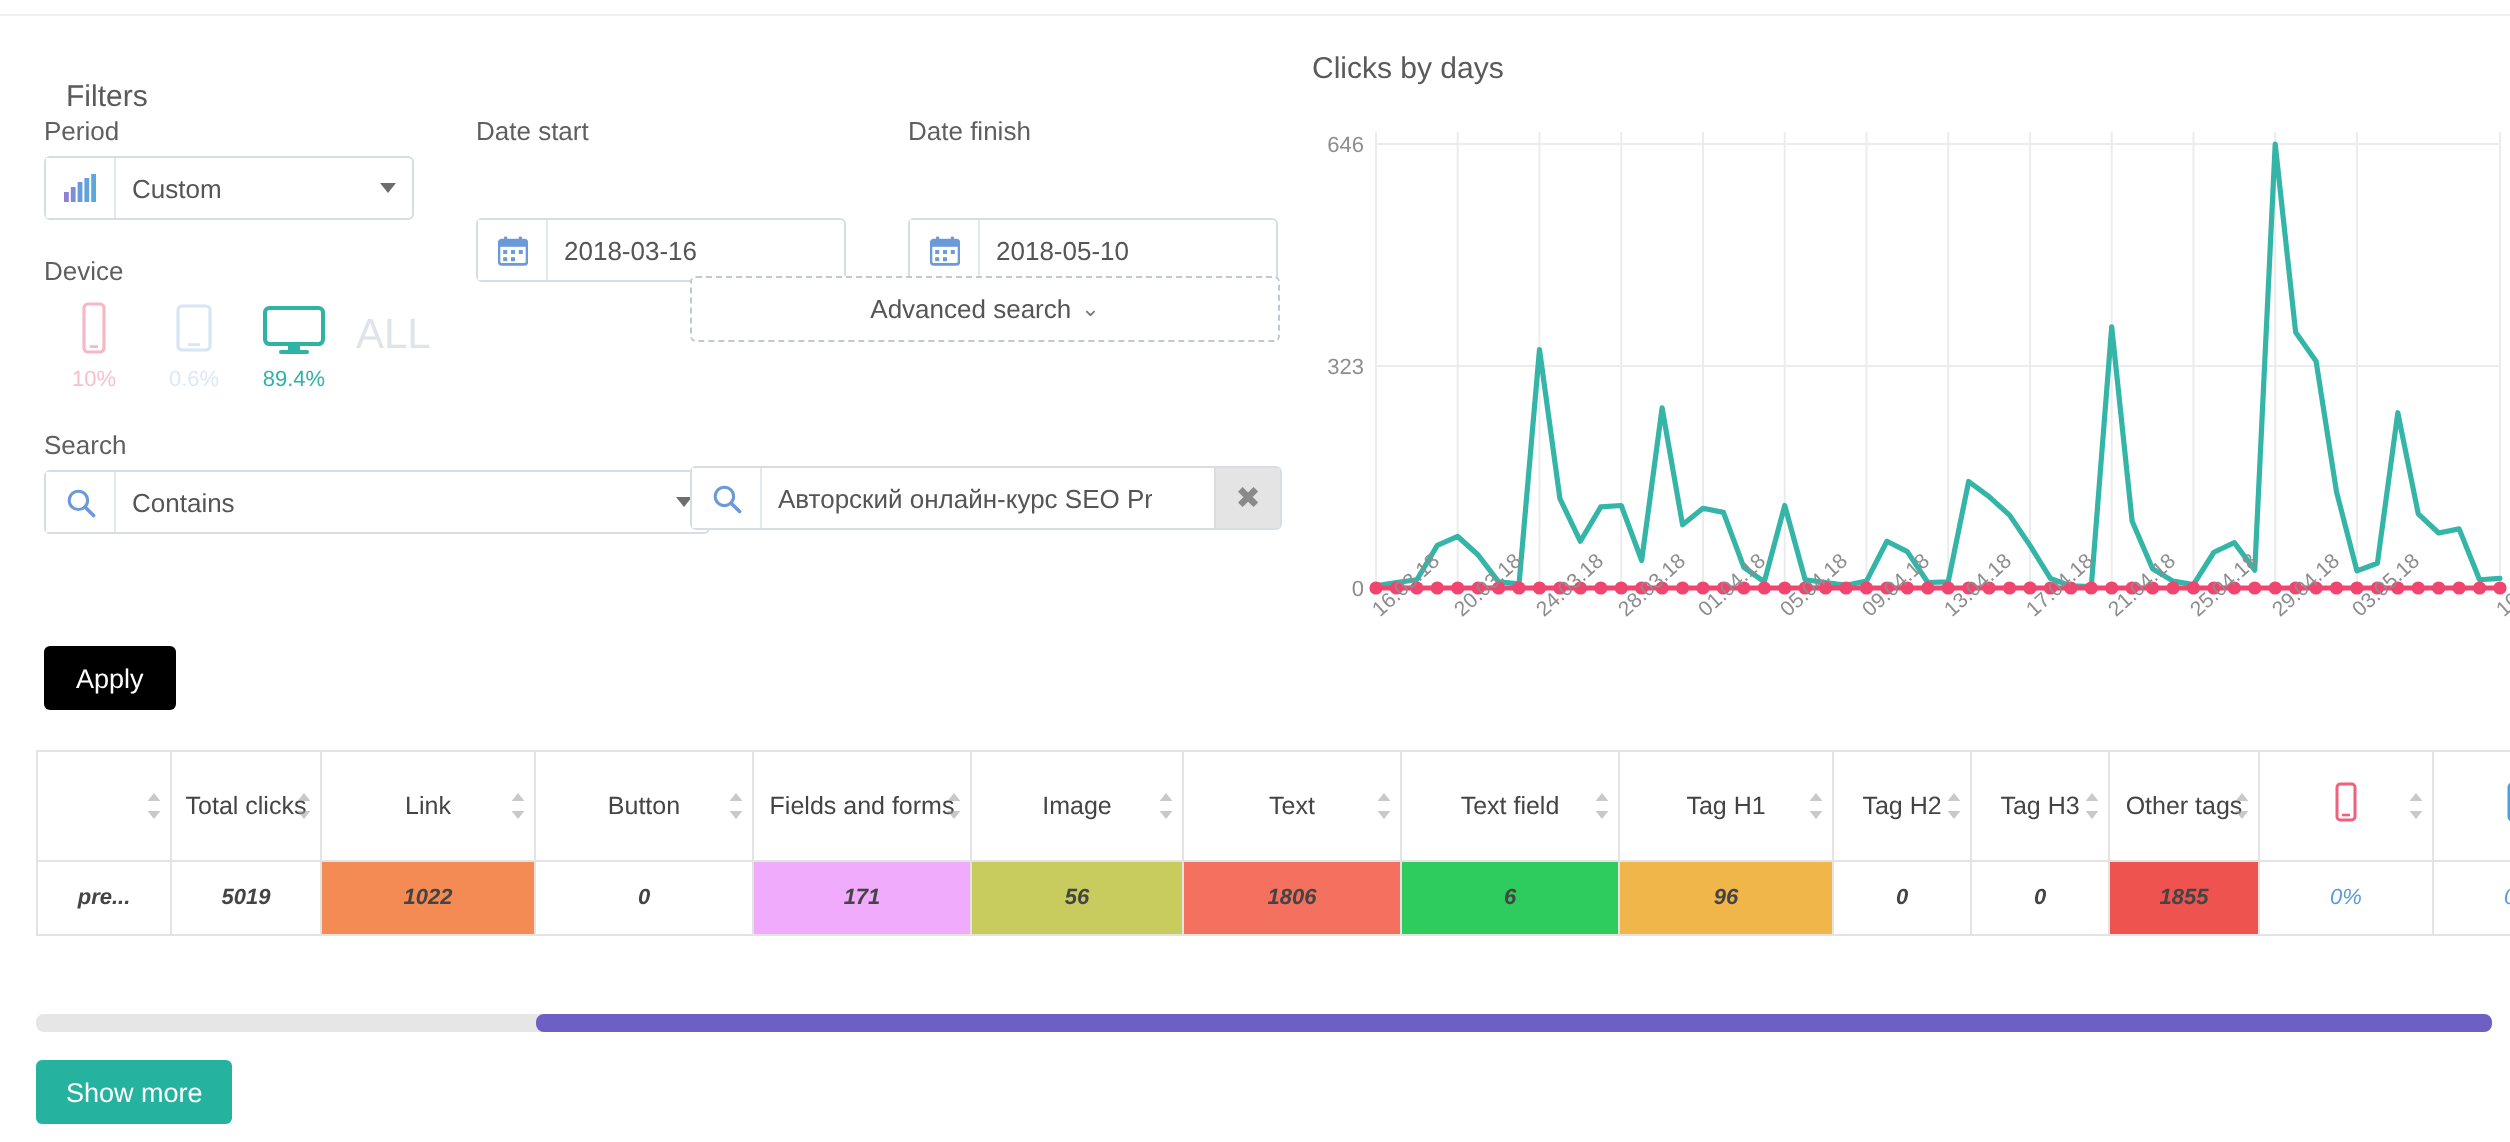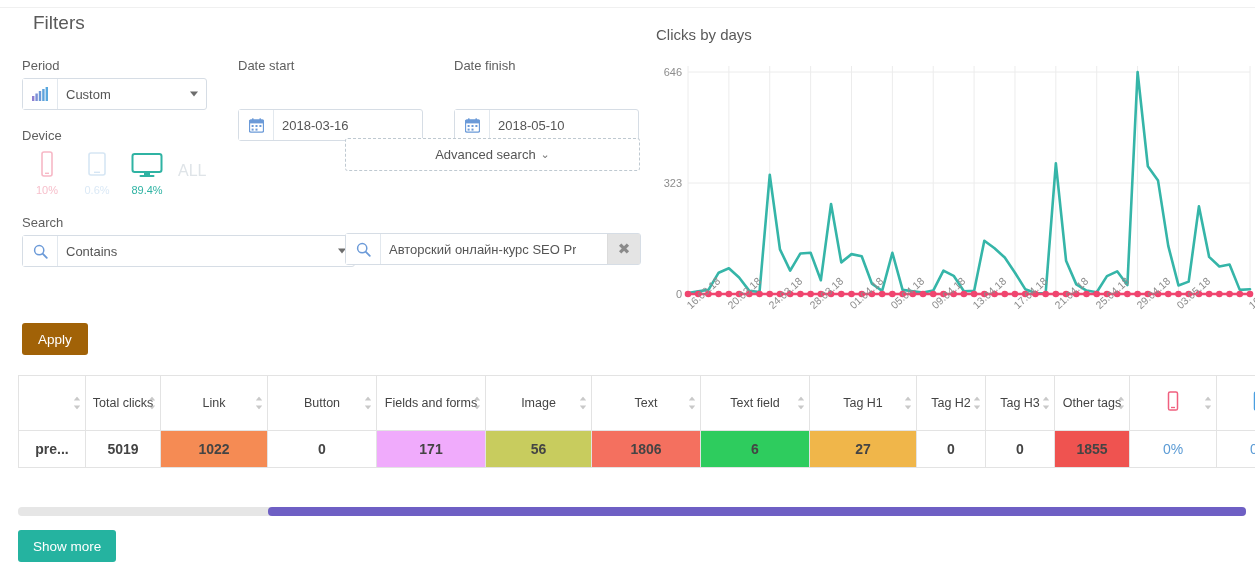--- a/index.html
+++ b/index.html
@@ -18,22 +18,22 @@
     position: absolute; left: 0; top: 0; width: 1255px; height: 7px;
     border-bottom: 1px solid #f0f0f0;
     background: #fff;
   }
 
   
   .filters-panel {
     position: absolute; left: 0; top: 8px; width: 650px; height: 360px;
   }
   .filters-title {
-    position: absolute; left: 33px; top: 4px;
-    font-size: 19px; color: #5a5a5a;
+    position: absolute; left: 33px; top: 32px;
+    font-size: 15px; color: #5a5a5a;
   }
   .fgroup-label {
     font-size: 13px; color: #5f5f5f; margin-bottom: 5px; display: block;
   }
 
   .period-wrap { position: absolute; left: 22px; top: 50px; }
   .datestart-wrap { position: absolute; left: 238px; top: 50px; }
   .datefinish-wrap { position: absolute; left: 454px; top: 50px; }
 
   .input-group {
@@ -61,21 +61,21 @@
   }
   .w-period { width: 185px; }
   .w-date { width: 185px; margin-top: 36px; }
 
   
   .device-wrap { position: absolute; left: 22px; top: 120px; }
   .device-row { display: flex; align-items: flex-end; gap: 0px; margin-top: 8px; }
   .dev-item { width: 50px; text-align: center; position: relative; }
   .dev-pct { font-size: 11px; margin-top: 2px; display: block; }
   .dev-all {
-    font-size: 16px; color: #dfe4e8; font-weight: 500;
+    font-size: 21px; color: #dfe4e8; font-weight: 500;
     padding-bottom: 16px; padding-left: 6px;
   }
 
   
   .adv-search {
     position: absolute; left: 345px; top: 130px; width: 295px; height: 33px;
     border: 1px dashed #bfc9d1; border-radius: 3px;
     display: flex; align-items: center; justify-content: center;
     font-size: 13px; color: #555; box-sizing: border-box;
     background: #fff;
@@ -92,21 +92,21 @@
     max-width: 212px; display: block;
   }
   .clear-btn {
     width: 32px; flex: 0 0 32px; background: #e4e4e4;
     display: flex; align-items: center; justify-content: center;
     color: #8a8a8a; font-size: 15px; border-left: 1px solid #dcdcdc;
   }
 
   .apply-btn {
     position: absolute; left: 22px; top: 315px;
-    background: #a16207; color: #fff; border: none; border-radius: 3px;
+    background: #000000; color: #fff; border: none; border-radius: 3px;
     padding: 0 16px; height: 32px; font-size: 13.5px;
     font-family: "Liberation Sans", sans-serif; cursor: pointer;
   }
 
   
   .chart-panel { position: absolute; left: 650px; top: 8px; width: 605px; height: 360px; }
   .chart-title { position: absolute; left: 6px; top: 18px; font-size: 15px; color: #5a5a5a; }
   .chart-svg { position: absolute; left: 0px; top: 44px; }
   .xtick {
     position: absolute; font-size: 10.5px; color: #8d8d8d;
@@ -121,22 +121,23 @@
   }
   table.dt { border-collapse: collapse; width: 1228px; table-layout: fixed; }
   table.dt th {
     border: 1px solid #e3e3e3; border-top: 1px solid #e3e3e3;
     height: 54px; font-weight: normal; font-size: 12.5px; color: #444;
     background: #fff; padding: 0 4px; position: relative; text-align: center;
     vertical-align: middle; line-height: 1.15;
   }
   table.dt td {
     border: 1px solid #e3e3e3; height: 36px; text-align: center;
-    font-size: 14px; font-weight: bold; color: #444; padding: 0 4px;
+    font-size: 11px; font-weight: bold; color: #444; padding: 0 4px;
     background: #fff;
+    font-style: italic;
   }
   td.firstcell { font-weight: normal; color: #8aa4c8; font-size: 12.5px; }
   .sorticon {
     position: absolute; right: 4px; top: 50%; transform: translateY(-50%);
     width: 8px; height: 13px; opacity: .55;
   }
   .pctcell { color: #5b9bd5 !important; font-weight: normal !important; }
 
   
   .hscroll {
@@ -465,21 +466,21 @@
     <tbody id="tbody">
         <tr>
           <td class="firstcell">pre...</td>
           <td>5019</td>
           <td style="background: rgb(245, 139, 84);">1022</td>
           <td>0</td>
           <td style="background: #f0abfc;">171</td>
           <td style="background: rgb(200, 204, 94);">56</td>
           <td style="background: rgb(244, 112, 95);">1806</td>
           <td style="background: rgb(46, 204, 94);">6</td>
-          <td style="background: rgb(240, 182, 74);">27</td>
+          <td style="background: rgb(240, 182, 74);">96</td>
           <td>0</td>
           <td>0</td>
           <td style="background: rgb(239, 83, 80);">1855</td>
           <td class="pctcell">0%</td>
           <td class="pctcell">0%</td>
         </tr>
       </tbody>
   </table>
 </div>
 

